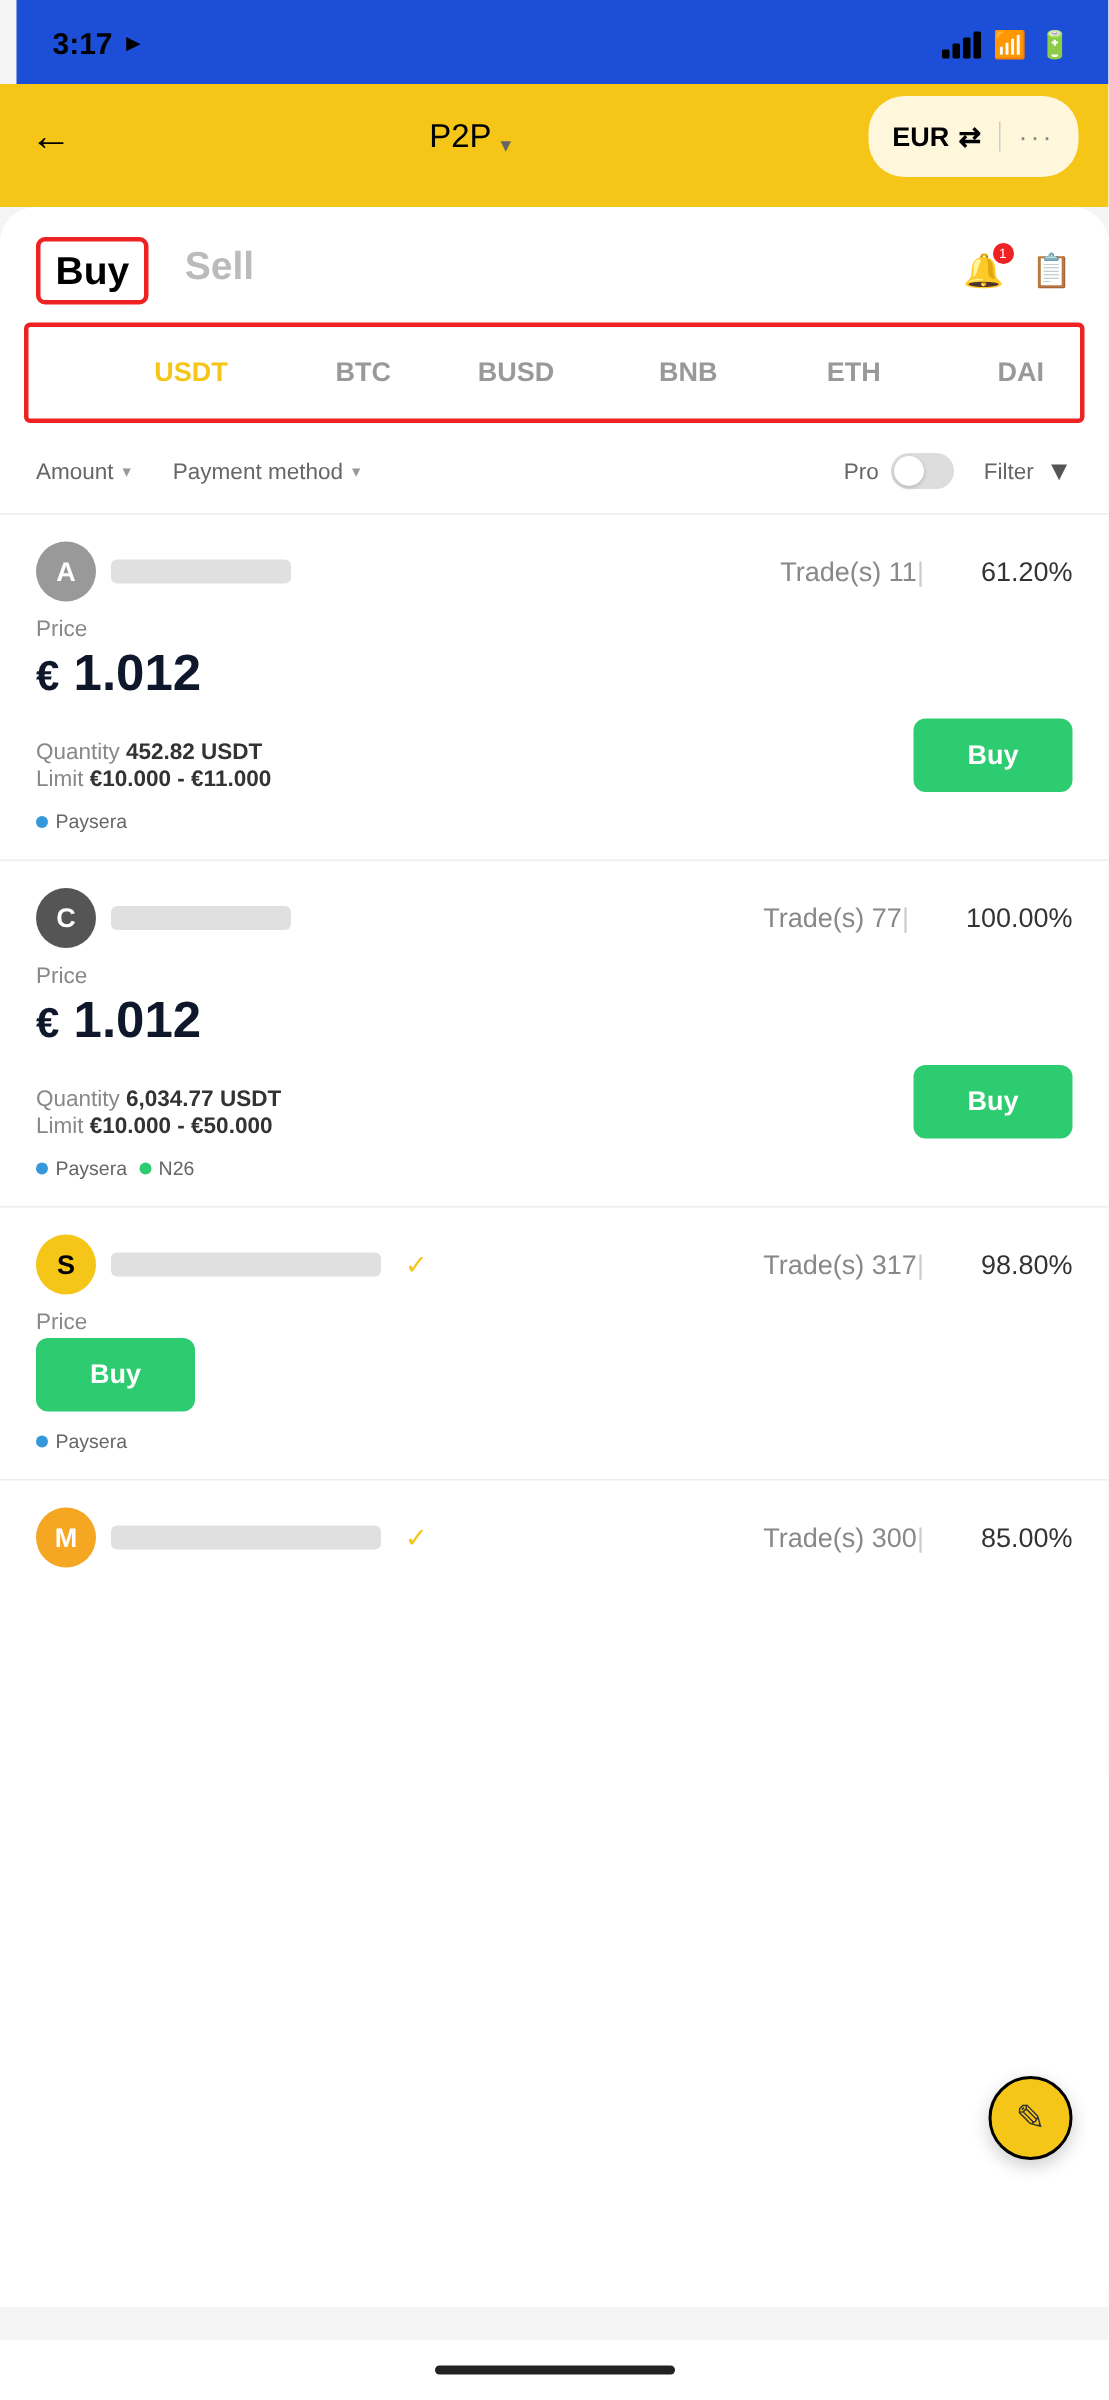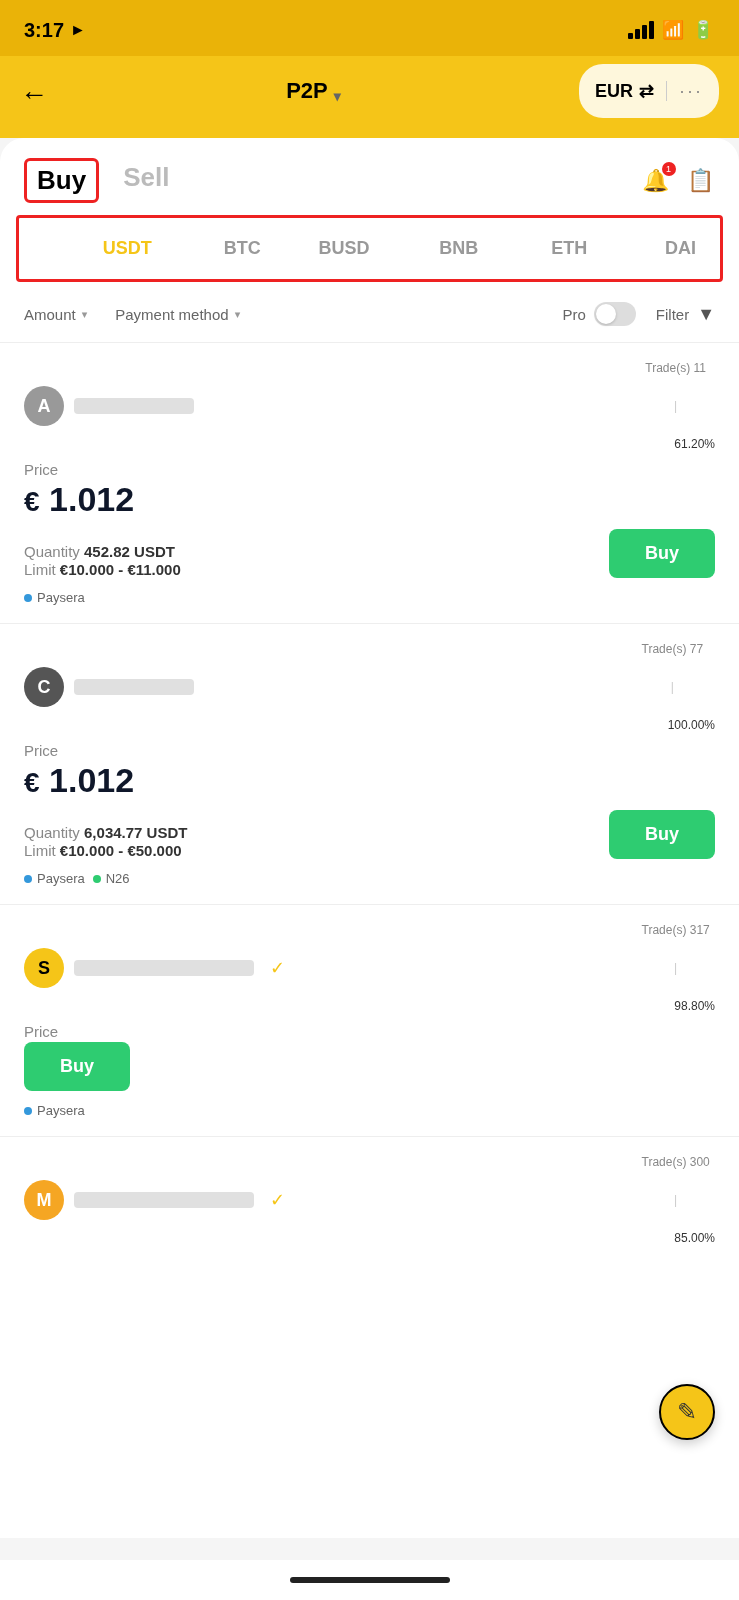--- a/index.html
+++ b/index.html
@@ -7,26 +7,27 @@
     body {
       width: 739px;
       min-height: 1600px;
       font-family: -apple-system, BlinkMacSystemFont, 'Helvetica Neue', Arial, sans-serif;
       background: #f5f5f5;
       overflow-x: hidden;
     }
 
     
     .status-bar {
-      background: #eab308;
+      background: #1d4ed8;
       display: flex;
       justify-content: space-between;
       align-items: center;
       padding: 12px 24px 8px 24px;
       height: 56px;
+      margin-left: 11px;
     }
     .status-time {
       font-size: 20px;
       font-weight: 700;
       color: #000;
       display: flex;
       align-items: center;
       gap: 6px;
     }
     .status-icons {
@@ -47,21 +48,21 @@
       font-size: 28px;
       font-weight: 400;
       color: #000;
       cursor: pointer;
     }
     .header-title {
       display: flex;
       align-items: flex-end;
       gap: 6px;
       font-size: 22px;
-      font-weight: 700;
+      font-weight: 400;
       color: #000;
     }
     .header-title .chevron {
       font-size: 14px;
       color: #666;
     }
     .header-right {
       display: flex;
       align-items: center;
       background: rgba(255,255,255,0.85);
@@ -273,26 +274,25 @@
     }
     .seller-name-blur.wide {
       width: 180px;
     }
     .verified-icon {
       color: #F5C518;
       font-size: 18px;
       margin-left: 6px;
     }
     .trade-stats {
-      font-size: 12px;
+      font-size: 18px;
       color: #888;
       display: flex;
       align-items: center;
-      gap: 24px;
-      flex-direction: column;
+      gap: 0;
     }
     .trade-stats .separator {
       color: #ccc;
     }
     .trade-percent {
       color: #333;
       font-weight: 500;
       margin-left: 38px;
     }
 

